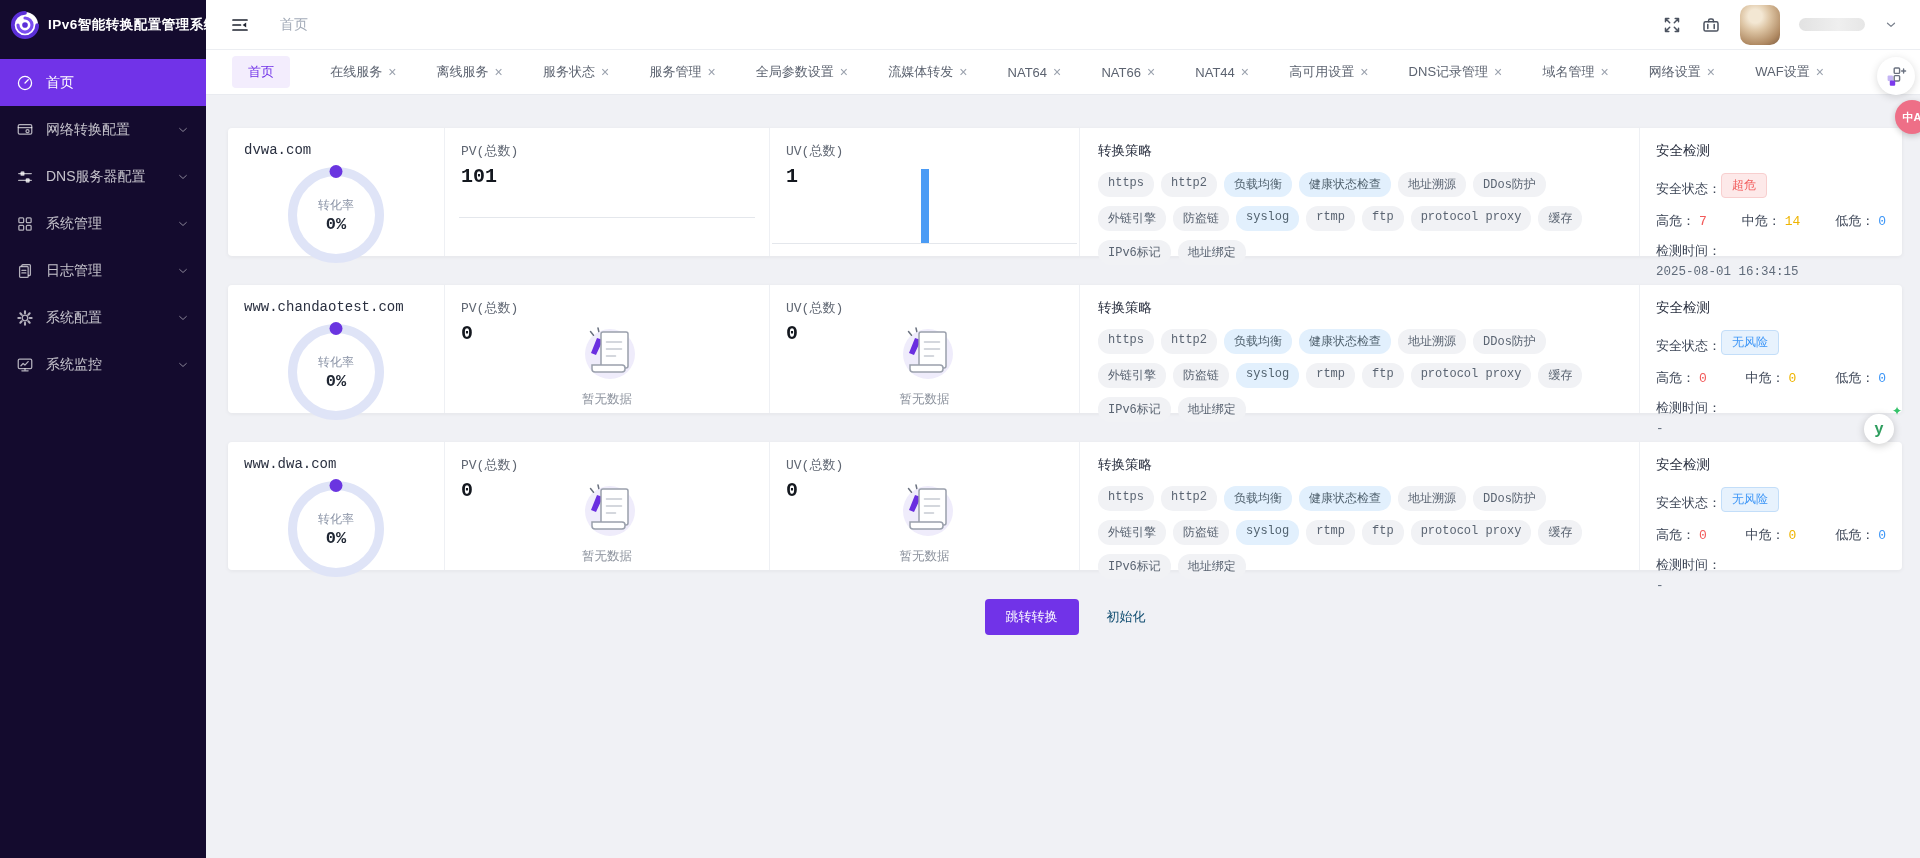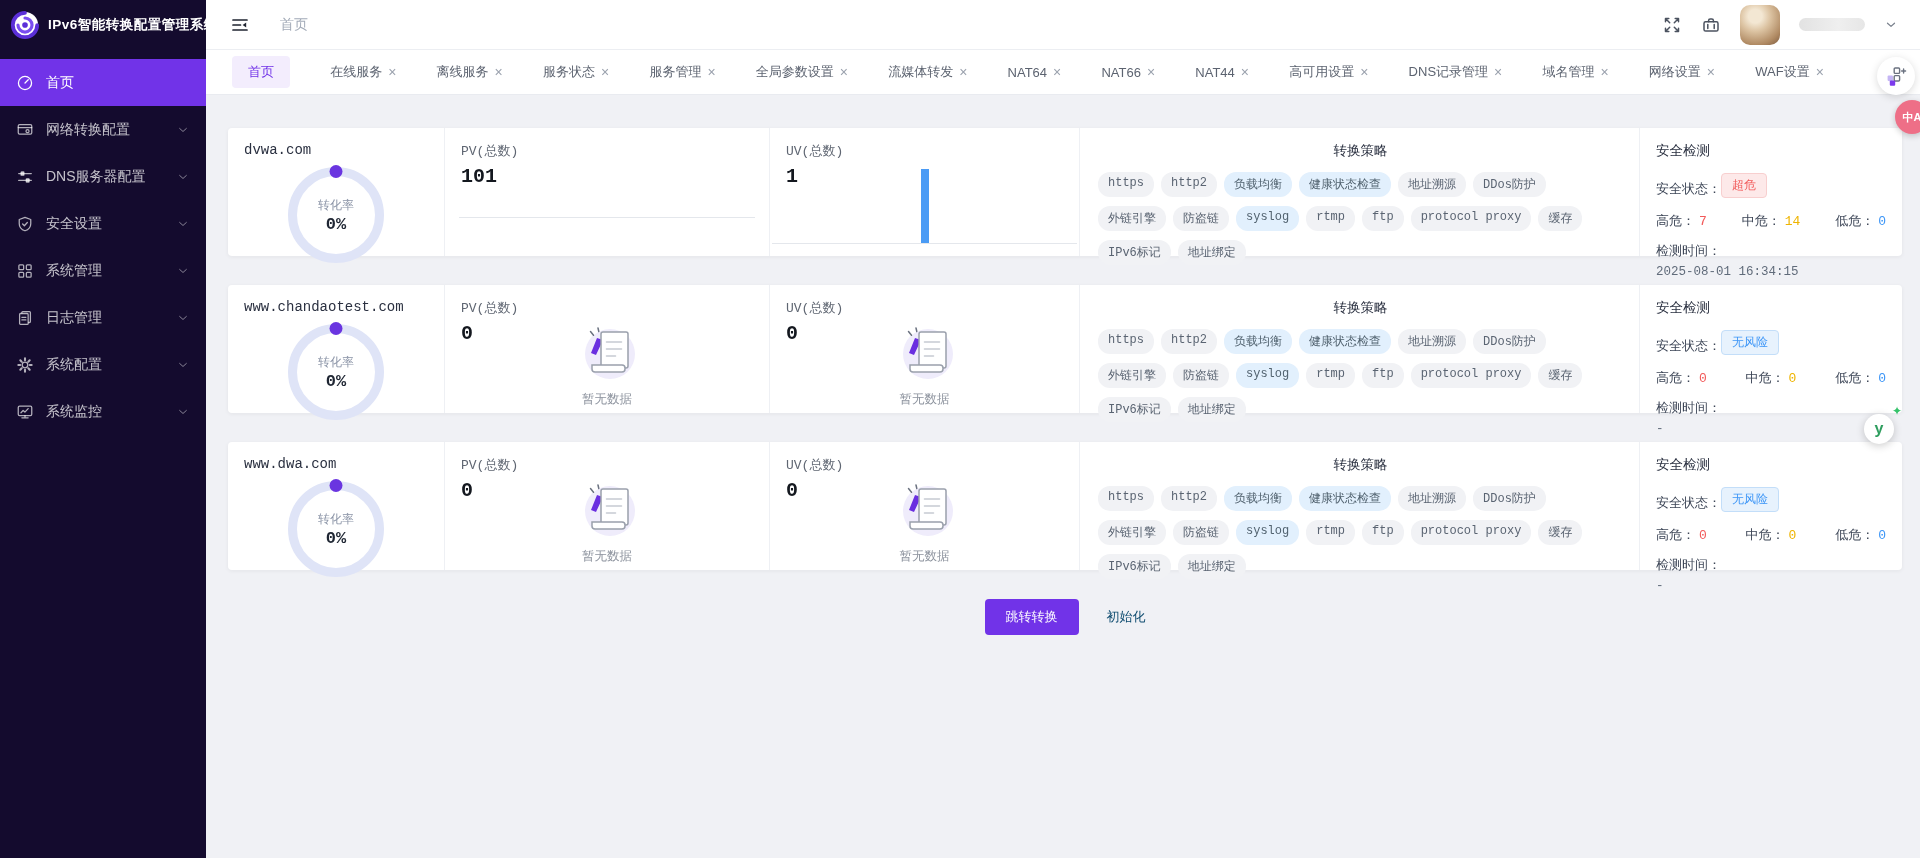--- a/index.html
+++ b/index.html
@@ -61,21 +61,21 @@
   .col-stat { padding:14px 16px 0; }
   .stat-label { font-size:13px; color:#5f6672; }
   .stat-value { font-size:20px; font-weight:bold; color:#14181f; margin-top:5px; }
   .chart-slot { position:absolute; left:0; right:0; top:58px; bottom:0; }
   .baseline { position:absolute; border-bottom:1px solid #e4e7ec; }
   .baseline-pv { left:14px; right:14px; bottom:38px; }
   .baseline-uv { left:2px; right:2px; bottom:12px; }
   .uv-bar { position:absolute; left:50%; margin-left:-4px; width:8px; height:74px; bottom:13px; background:#4a9bf5; }
   .empty-state { position:absolute; left:0; right:0; bottom:5px; text-align:center; }
   .empty-caption { font-size:12.5px; color:#8d939e; margin-top:1px; }
-  .col-strategy { flex:1; padding:14px 16px 0 18px;text-align:center; }
+  .col-strategy { flex:1; padding:14px 16px 0 18px; }
   .section-title { font-size:13.5px; color:#2a3040; }
   .tags { margin-top:12px; display:flex; flex-wrap:wrap; max-width:505px; }
   .tag { font-size:12px; padding:4px 10px; border-radius:12px; margin:0 7px 9px 0; white-space:nowrap; }
   .tag-gray { background:#f1f2f5; color:#5a6472; }
   .tag-blue { background:#e2f0fd; color:#51626f; }
   .col-security { width:262px; padding:14px 16px 0; }
   .sec-row { margin-top:13px; display:flex; align-items:flex-end; }
   .sec-label { font-size:13px; color:#3d4657; }
   .badge { font-size:12px; padding:3px 10px; border-radius:4px; margin-left:0; }
   .badge-danger { color:#f25a5a; background:#fde9e9; border:1px solid #f8cfcf; }
@@ -155,34 +155,20 @@
         <span class="menu-label">DNS服务器配置</span>
         <span class="menu-chevron">
           <svg viewBox="0 0 20 20" fill="none" stroke="currentColor" stroke-width="1.4" stroke-linecap="round" stroke-linejoin="round">
             <path d="M5.2 7.8l4.8 4.3 4.8-4.3"></path>
           </svg>
         </span>
       </div>
       <div class="menu-item">
         <span class="menu-icon">
           <svg viewBox="0 0 20 20" fill="none" stroke="currentColor" stroke-width="1.4" stroke-linecap="round" stroke-linejoin="round">
-            <path d="M10 2.6l6.4 2.4v4.6c0 3.9-2.7 6.6-6.4 7.9-3.7-1.3-6.4-4-6.4-7.9V5z"></path>
-            <path d="M7.4 10l1.9 1.9 3.3-3.6"></path>
-          </svg>
-        </span>
-        <span class="menu-label">安全设置</span>
-        <span class="menu-chevron">
-          <svg viewBox="0 0 20 20" fill="none" stroke="currentColor" stroke-width="1.4" stroke-linecap="round" stroke-linejoin="round">
-            <path d="M5.2 7.8l4.8 4.3 4.8-4.3"></path>
-          </svg>
-        </span>
-      </div>
-      <div class="menu-item">
-        <span class="menu-icon">
-          <svg viewBox="0 0 20 20" fill="none" stroke="currentColor" stroke-width="1.4" stroke-linecap="round" stroke-linejoin="round">
             <rect x="3.2" y="3.2" width="5.3" height="5.3" rx="1"></rect>
             <rect x="11.5" y="3.2" width="5.3" height="5.3" rx="1"></rect>
             <rect x="3.2" y="11.5" width="5.3" height="5.3" rx="1"></rect>
             <rect x="11.5" y="11.5" width="5.3" height="5.3" rx="1"></rect>
           </svg>
         </span>
         <span class="menu-label">系统管理</span>
         <span class="menu-chevron">
           <svg viewBox="0 0 20 20" fill="none" stroke="currentColor" stroke-width="1.4" stroke-linecap="round" stroke-linejoin="round">
             <path d="M5.2 7.8l4.8 4.3 4.8-4.3"></path>

